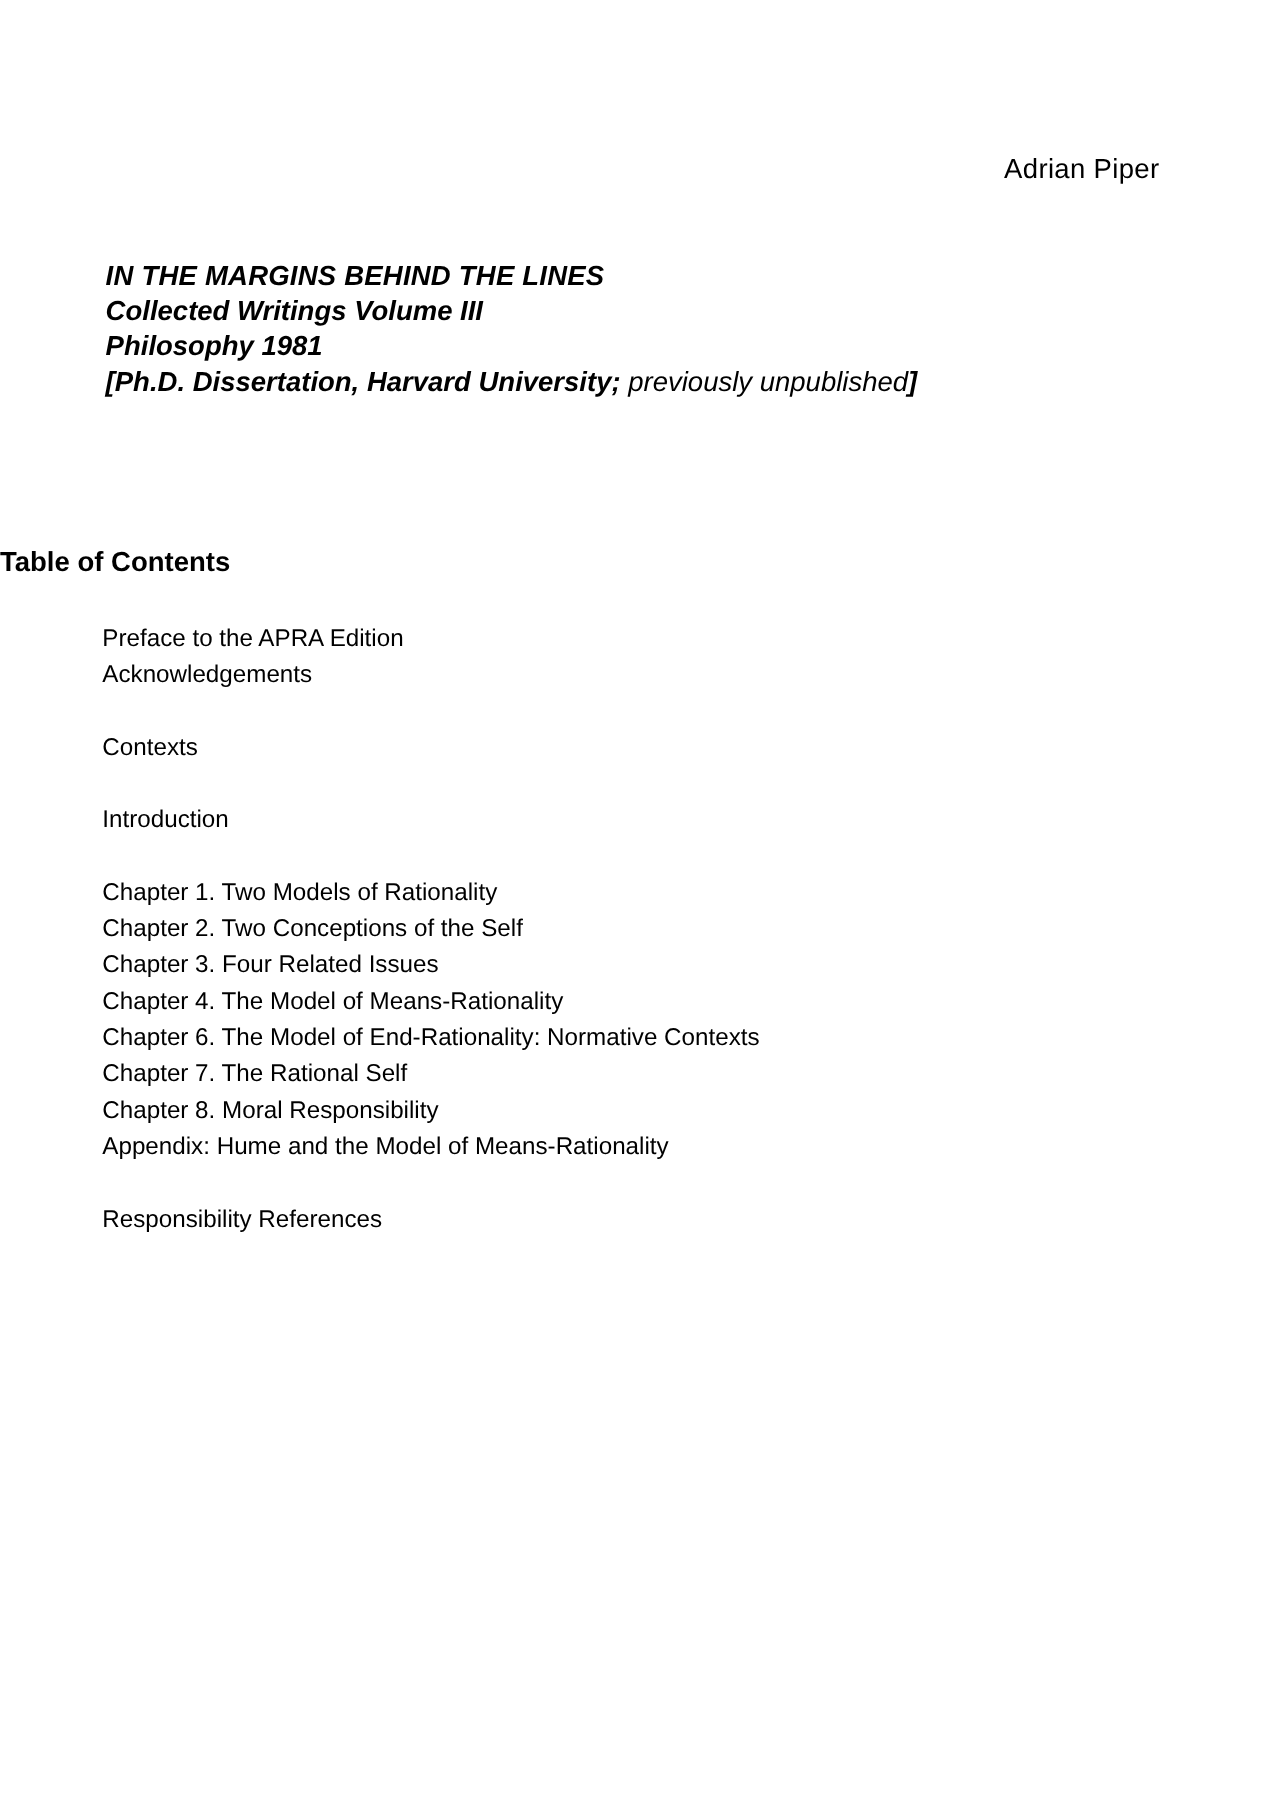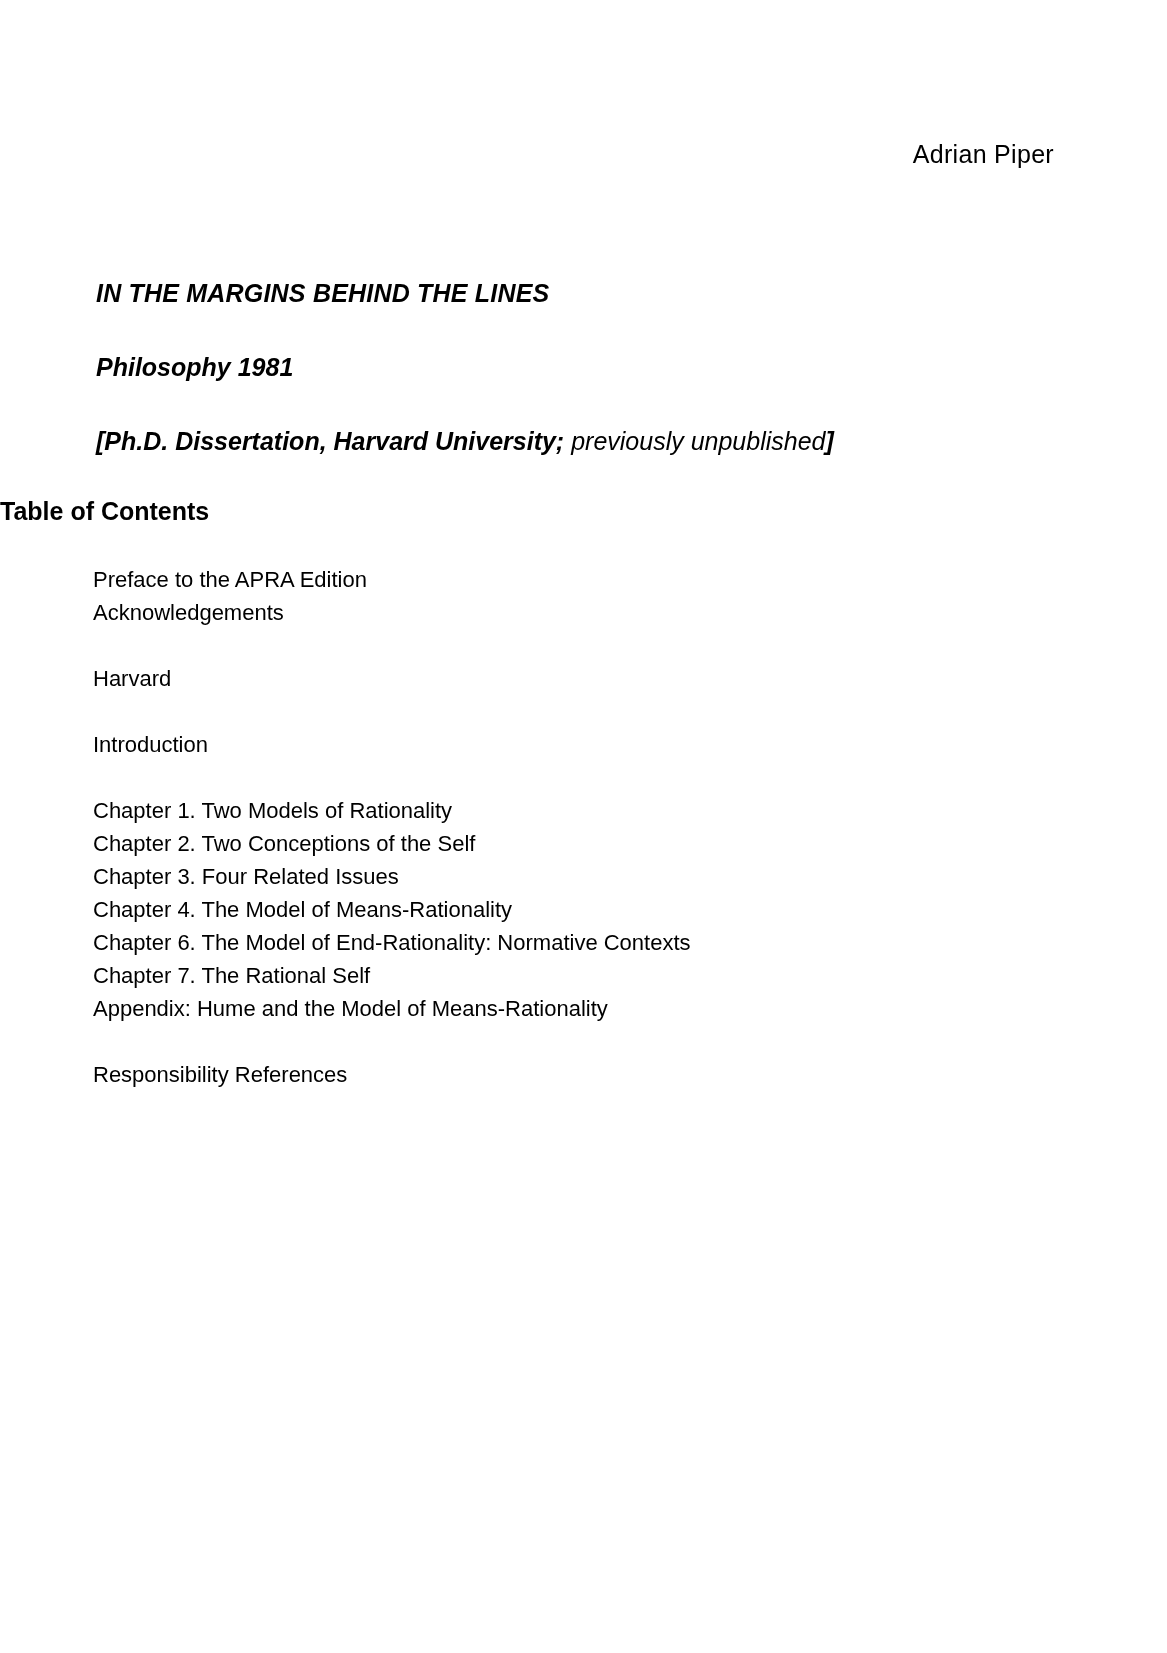--- a/index.html
+++ b/index.html
@@ -29,21 +29,20 @@
     position: absolute;
     top: 235px;
     left: 96px;
     font-style: italic;
     font-weight: bold;
     font-size: 25px;
     line-height: 32px;
   }
   .title-block .line {
     white-space: nowrap;
-    margin-top: 42px;
   }
   .title-block .line.t1 {
     letter-spacing: 0.2px;
   }
   .title-block .line .normal {
     font-weight: normal;
   }
   .toc-heading {
     position: absolute;
     top: 497px;
@@ -69,38 +68,40 @@
 </style>
 </head>
 <body>
 
 <div class="page">
 
   <div class="author">Adrian Piper</div>
 
   <div class="title-block">
     <div class="line t1">IN THE MARGINS BEHIND THE LINES</div>
+    <div class="line">Collected Writings Volume III</div>
     <div class="line">Philosophy 1981</div>
     <div class="line"><span>[</span><span>Ph.D. Dissertation, Harvard University;</span><span class="normal"> previously unpublished</span><span>]</span></div>
   </div>
 
   <div class="toc-heading">Table of Contents</div>
 
   <div class="toc">
     <div class="entry">Preface to the APRA Edition</div>
     <div class="entry">Acknowledgements</div>
     <div class="gap"></div>
-    <div class="entry">Harvard</div>
+    <div class="entry">Contexts</div>
     <div class="gap"></div>
     <div class="entry">Introduction</div>
     <div class="gap"></div>
     <div class="entry">Chapter 1. Two Models of Rationality</div>
     <div class="entry">Chapter 2. Two Conceptions of the Self</div>
     <div class="entry">Chapter 3. Four Related Issues</div>
     <div class="entry">Chapter 4. The Model of Means-Rationality</div>
     <div class="entry">Chapter 6. The Model of End-Rationality: Normative Contexts</div>
     <div class="entry">Chapter 7. The Rational Self</div>
+    <div class="entry">Chapter 8. Moral Responsibility</div>
     <div class="entry">Appendix: Hume and the Model of Means-Rationality</div>
     <div class="gap"></div>
     <div class="entry">Responsibility References</div>
   </div>
 
 </div>
 
 </body></html>

